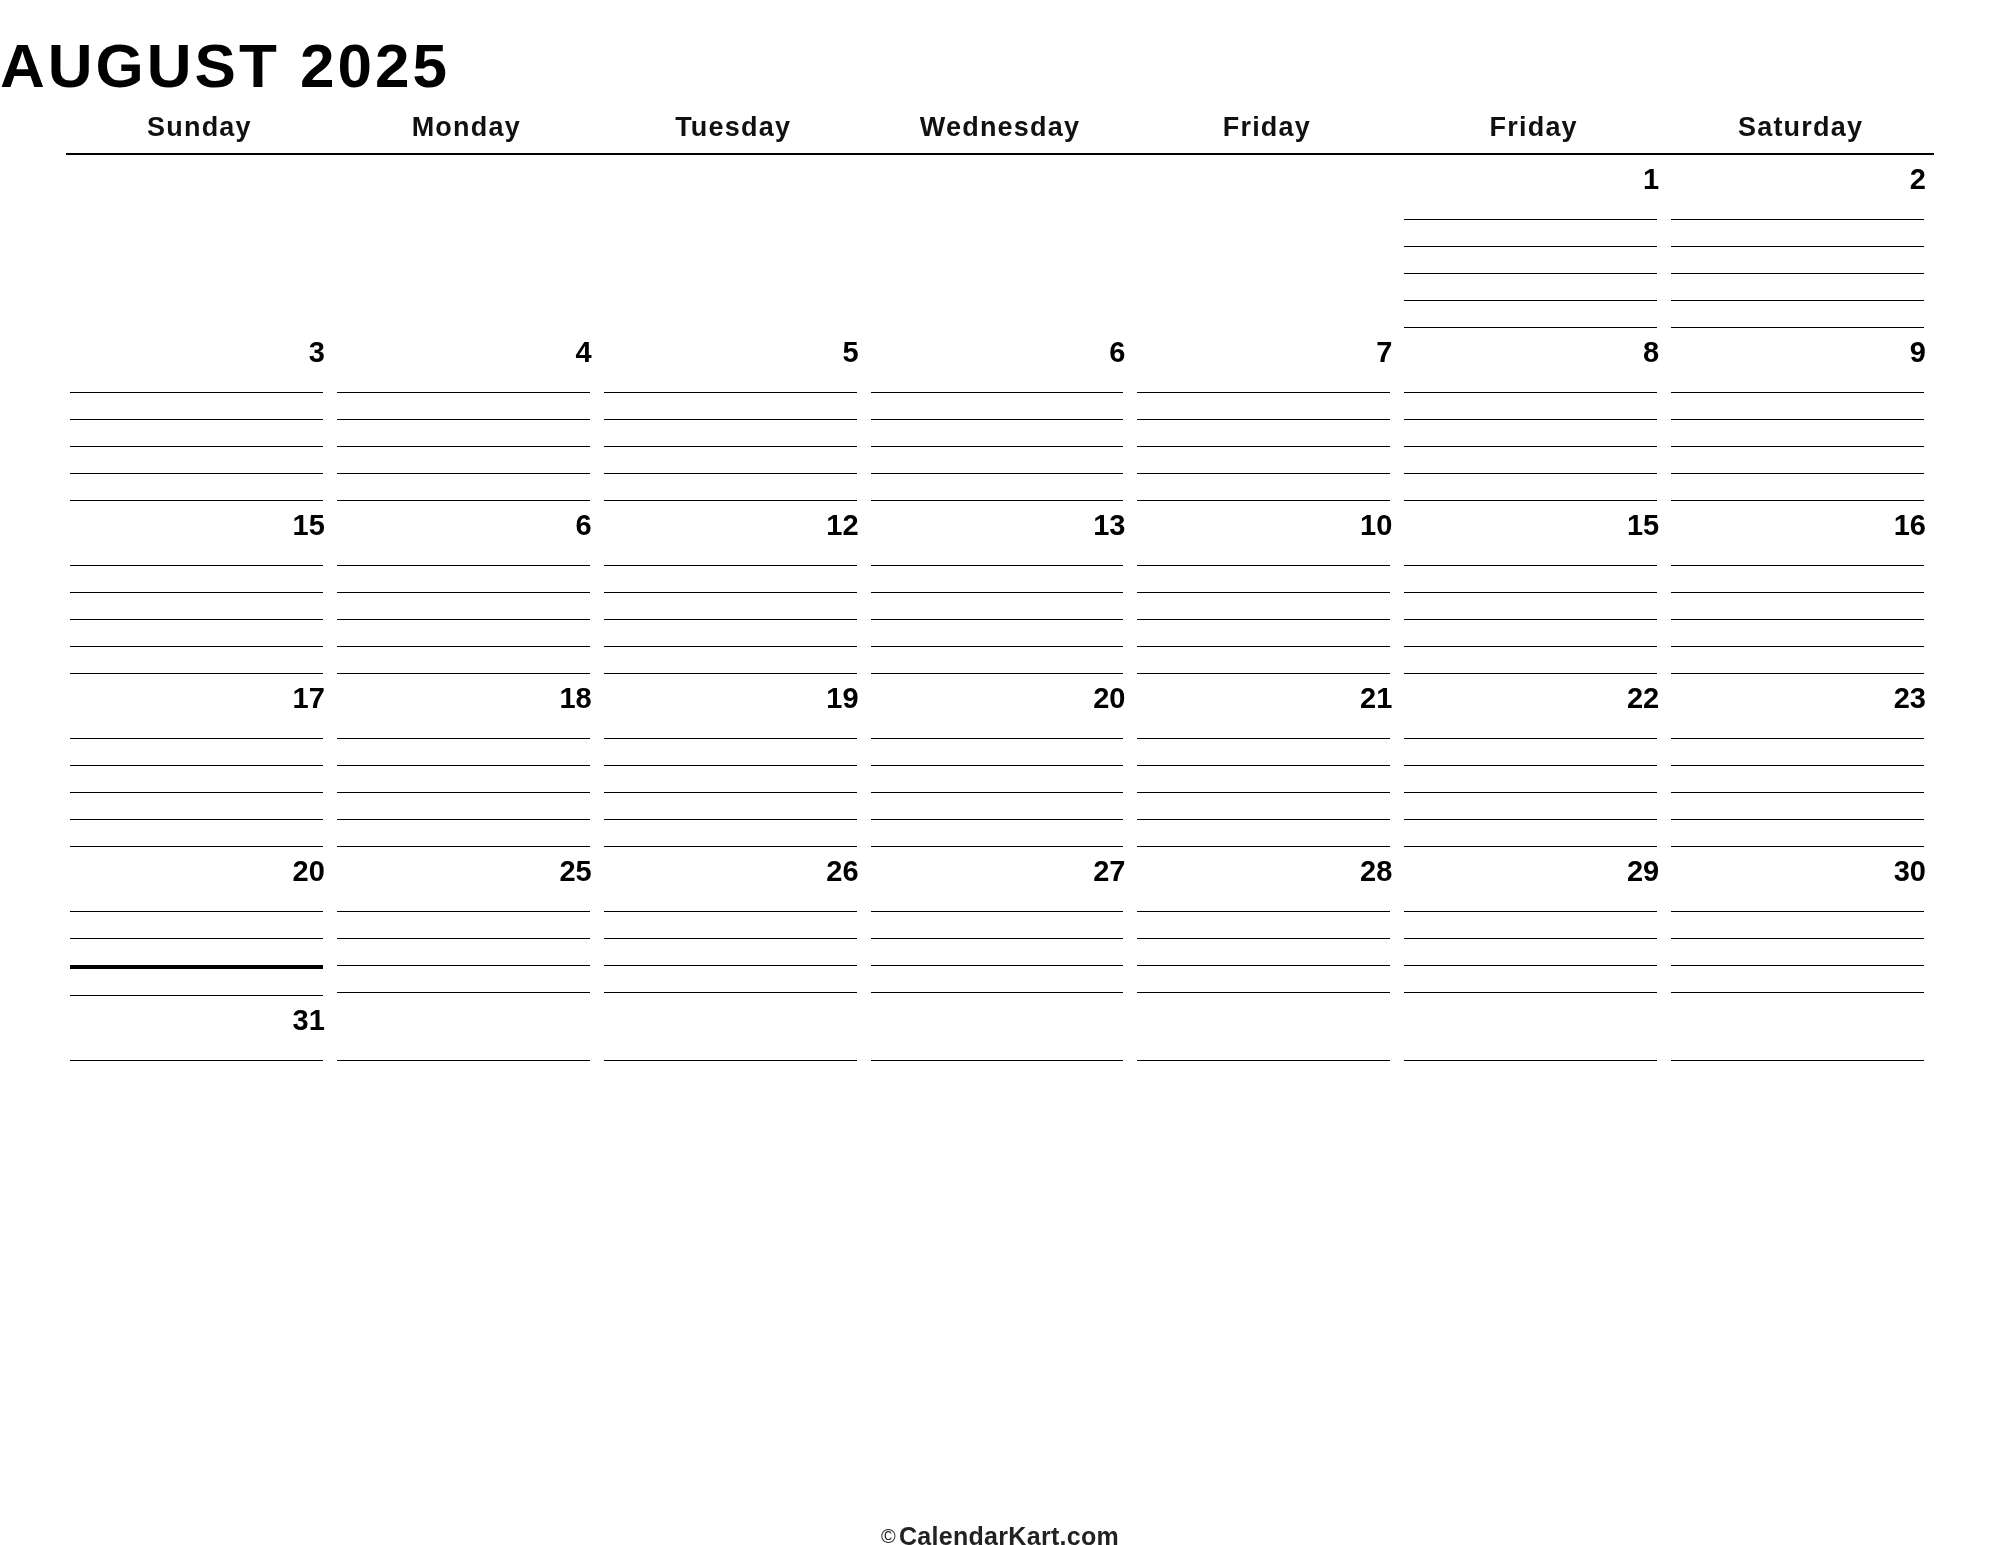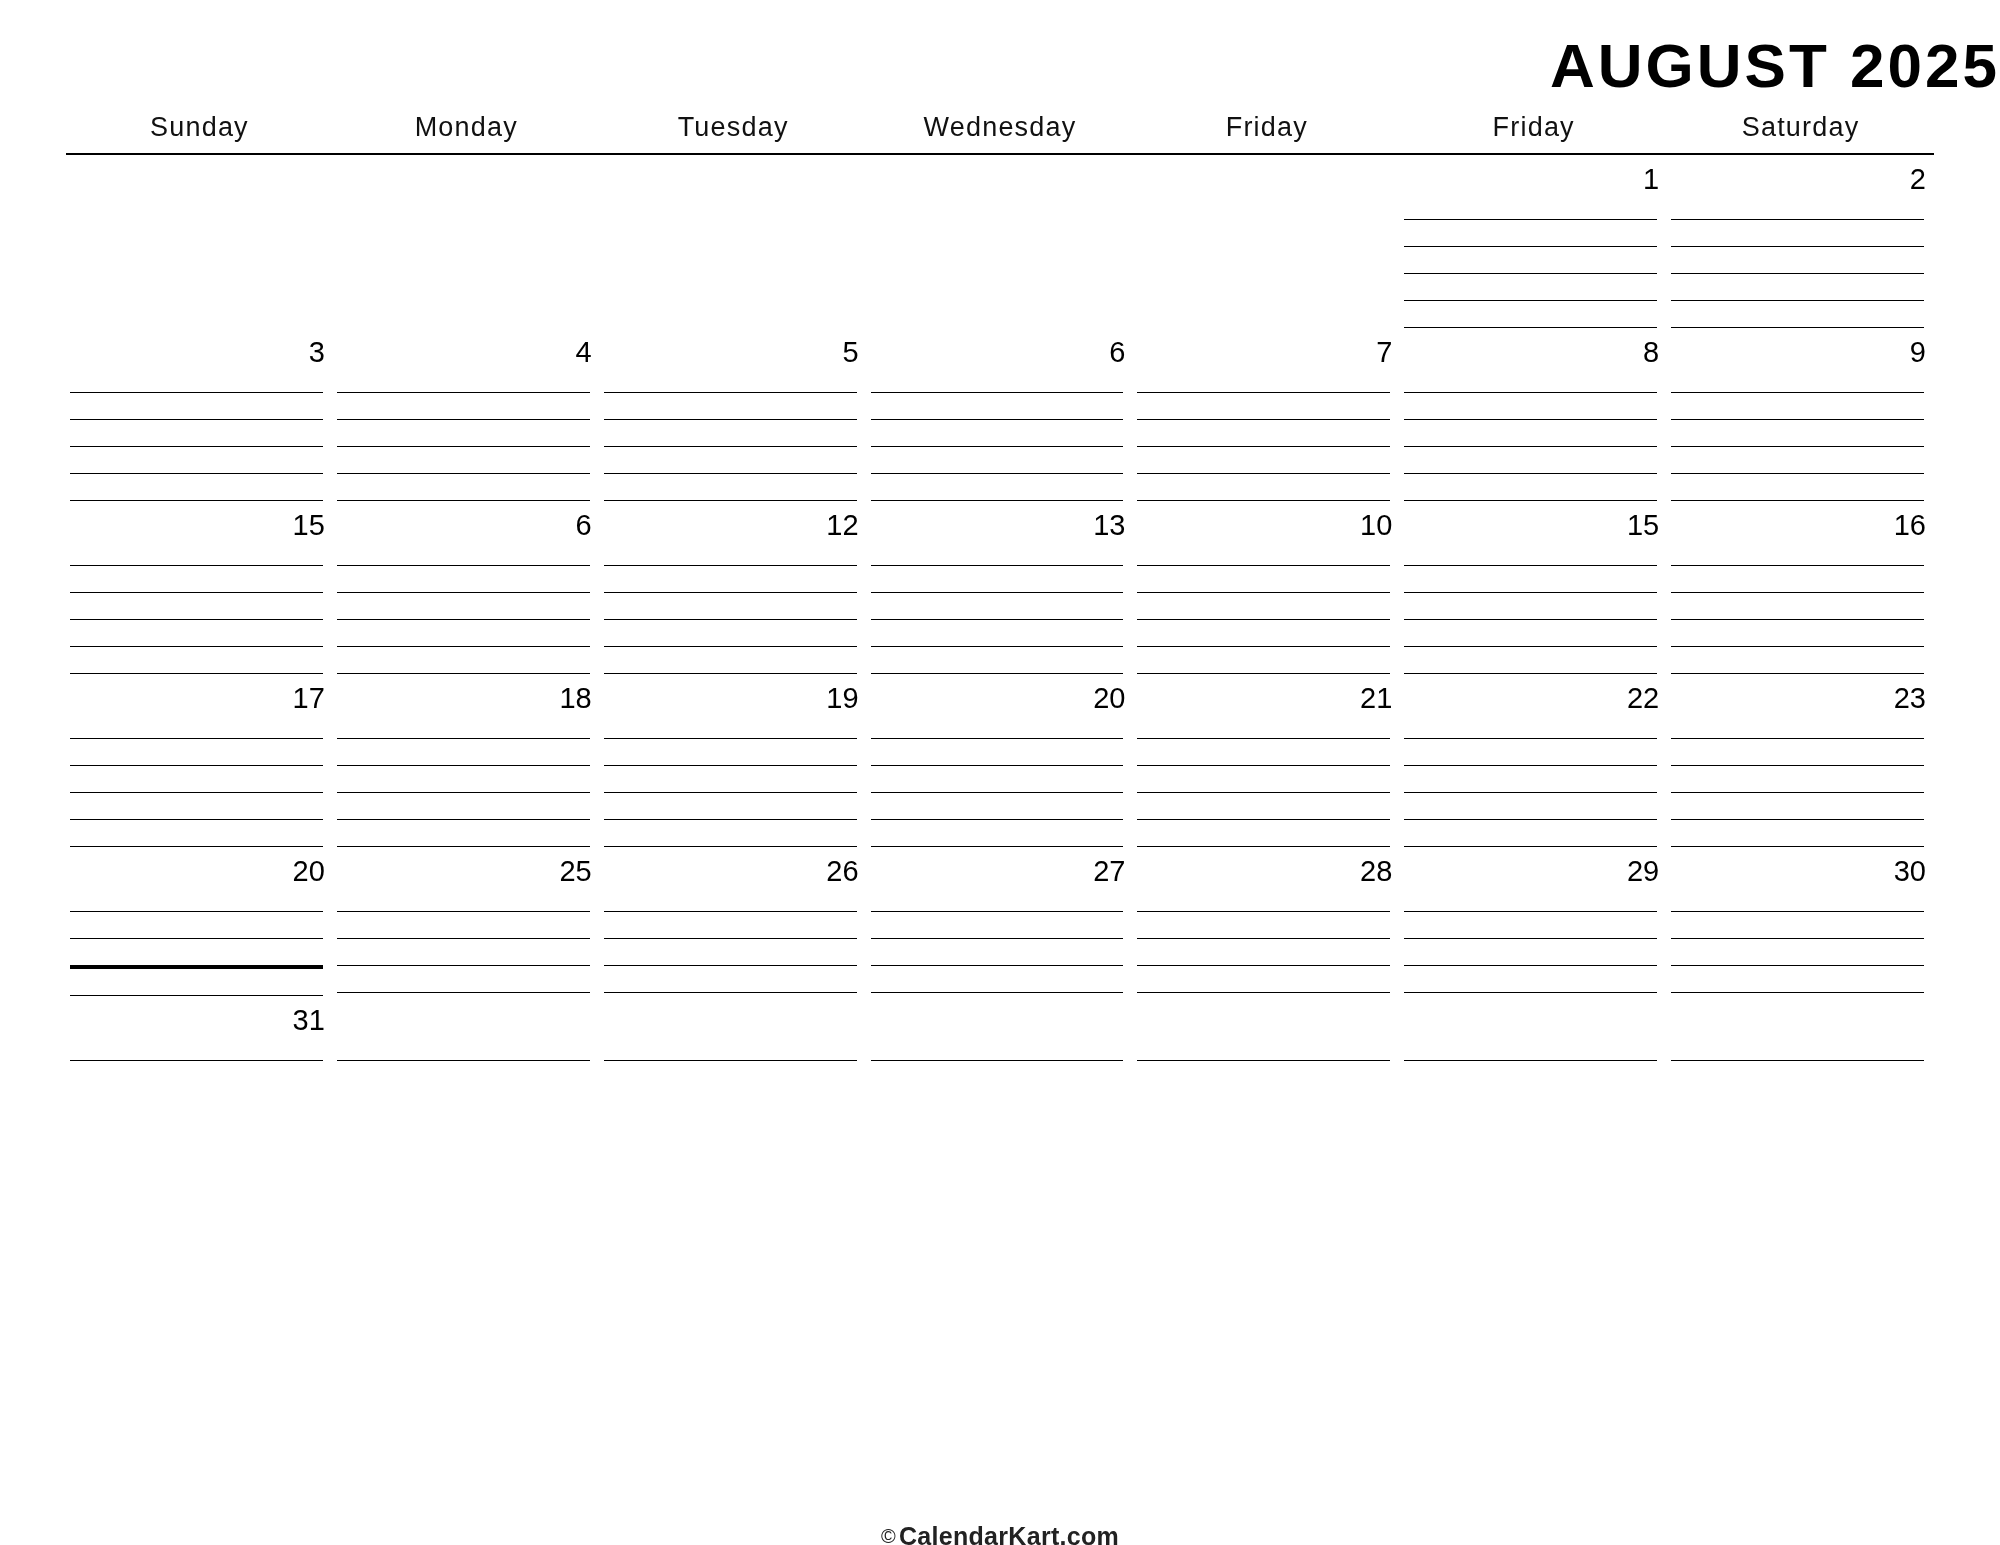--- a/index.html
+++ b/index.html
@@ -15,30 +15,31 @@
     overflow: hidden;
   }
   .page {
     position: relative;
     width: 2000px;
     height: 1545px;
     box-sizing: border-box;
     padding: 0;
   }
   .title {
-    text-align: right;
+    text-align: left;
     font-size: 62px;
     font-weight: bold;
     letter-spacing: 3px;
-    margin: 32px 0 4px 6px;
+    margin: 32px 0 4px 0;
     line-height: 1.1;
   }
   .calendar {
     width: 1868px;
     margin: 3px auto;
+    font-weight: bold;
   }
   .weekday-row {
     display: grid;
     grid-template-columns: repeat(7, 1fr);
     border-bottom: 2px solid #000;
   }
   .weekday {
     text-align: center;
     font-size: 27px;
     letter-spacing: 1.2px;

